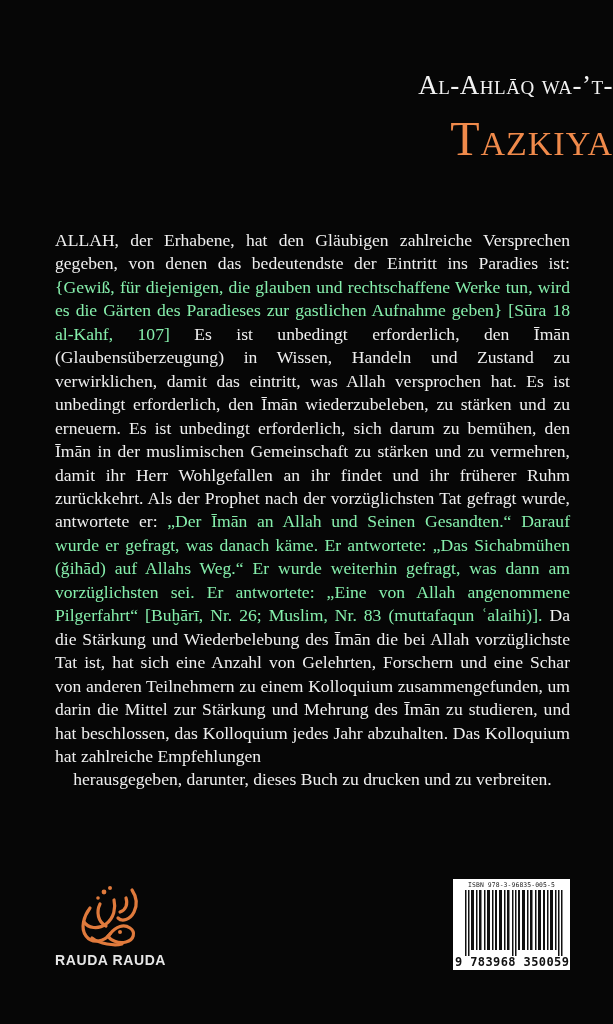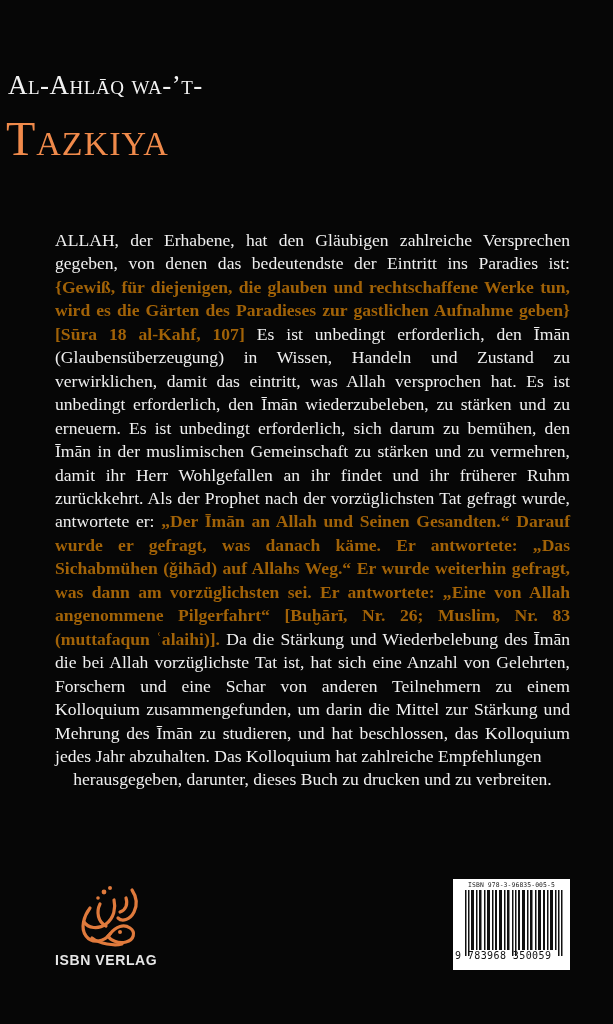--- a/index.html
+++ b/index.html
@@ -14,21 +14,21 @@
       overflow: hidden;
       background: #060606;
       font-family: "Liberation Serif", serif;
       color: #efefef;
     }
     .title-block {
       position: absolute;
       left: 0;
       top: 68px;
       width: 613px;
-      text-align: left;
+      text-align: right;
     }
     .subtitle {
       font-family: "Liberation Serif", serif;
       font-size: 27px;
       letter-spacing: 0.5px;
       color: #f2f2f2;
       font-variant: small-caps;
       line-height: 34px;
       margin-left: 8px;
     }
@@ -49,22 +49,22 @@
       top: 229px;
       width: 515px;
       font-family: "Liberation Serif", serif;
       font-size: 17.6px;
       line-height: 23.45px;
       text-align: justify;
       color: #f0f0f0;
       margin: 0;
     }
     .body-text b {
-      font-weight: bold;
-      color: #a16207;
+      font-weight: normal;
+      color: #86efac;
     }
     .body-text .last-line {
       display: block;
       text-align: right;
       text-align-last: center;
     }
 
     .publisher {
       position: absolute;
       left: 48px;
@@ -114,28 +114,29 @@
     }
     .bars {
       position: absolute;
       left: 12px;
       top: 11px;
       width: 100px;
       height: 66px;
     }
     .ean-digits {
       position: absolute;
-      bottom: 9px;
+      bottom: 1px;
       left: 2px;
       width: 112px;
       font-family: "DejaVu Sans Mono", monospace;
-      font-size: 10px;
+      font-size: 12px;
       color: #111;
       white-space: nowrap;
       letter-spacing: 0.4px;
+      font-weight: bold;
     }
   </style>
 </head>
 <body>
 
 <div class="title-block">
   <div class="subtitle">Al-Ahlāq wa-’t-</div>
   <div class="main-title">Tazkiya</div>
 </div>
 
@@ -155,21 +156,21 @@
       <path d="M40 56 C 46 48, 54 46, 60 50 C 66 54, 64 62, 56 64 C 48 66, 40 62, 38 58"></path>
       <path d="M22 60 C 30 66, 44 68, 52 66"></path>
     </g>
     <g fill="#e07a3c">
       <circle cx="34" cy="14" r="2.4"></circle>
       <circle cx="40" cy="10" r="2"></circle>
       <circle cx="50" cy="54" r="2"></circle>
       <circle cx="28" cy="20" r="1.8"></circle>
     </g>
   </svg>
-  <div class="publisher-name">ISBN VERLAG</div>
+  <div class="publisher-name">RAUDA RAUDA</div>
 </div>
 
 <div class="barcode">
   <div class="isbn-label">ISBN 978-3-96835-005-5</div>
   <svg class="bars" viewBox="0 0 100 66" preserveAspectRatio="none">
     <g fill="#111">
       <rect x="0" y="0" width="1.5" height="66"></rect>
       <rect x="3" y="0" width="1.5" height="66"></rect>
       <rect x="6" y="0" width="3" height="60"></rect>
       <rect x="11" y="0" width="1.5" height="60"></rect>

